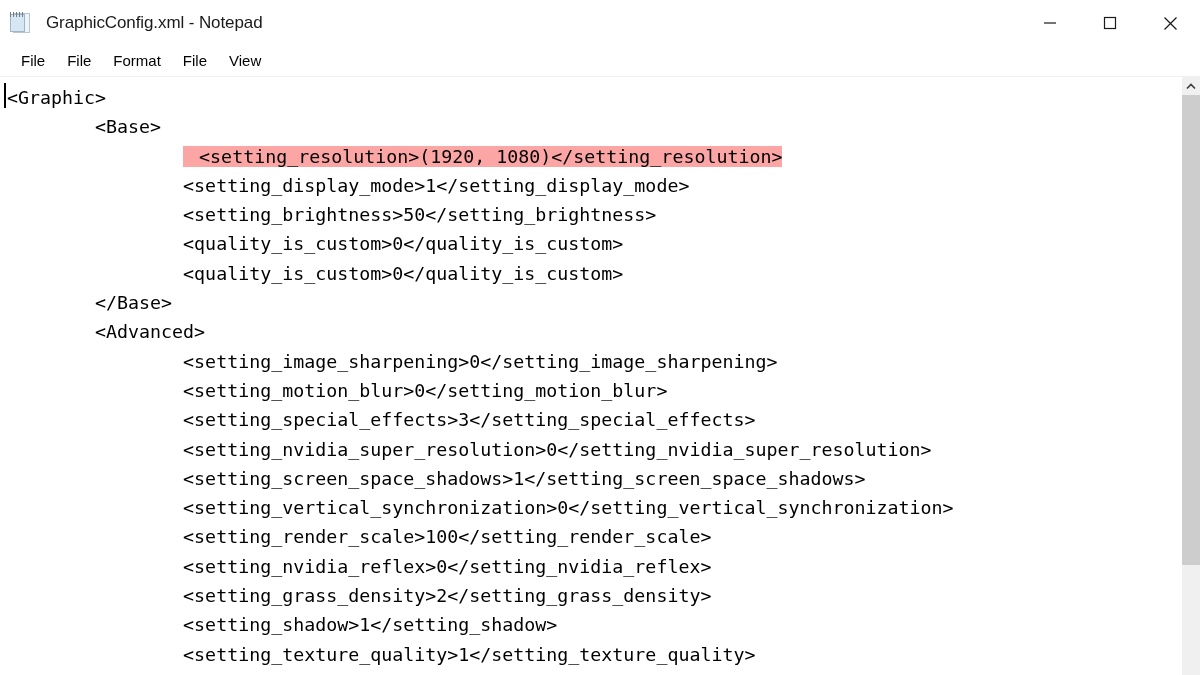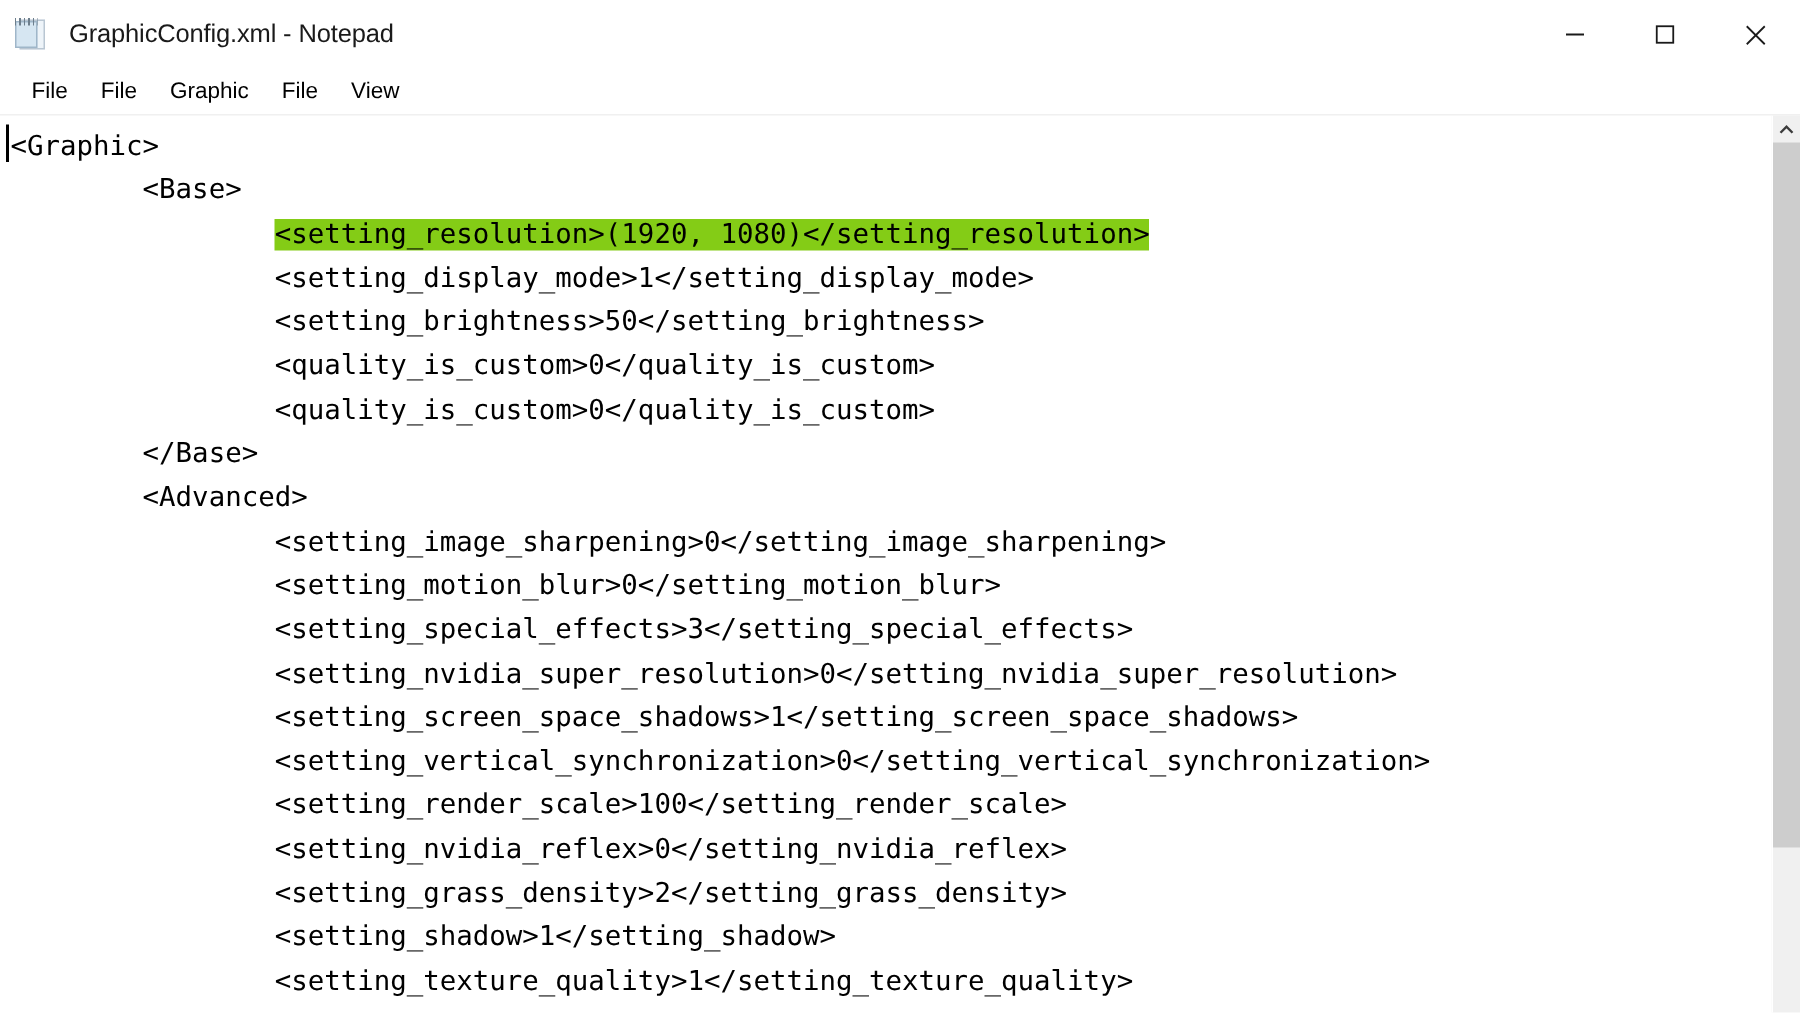--- a/index.html
+++ b/index.html
@@ -143,22 +143,23 @@
     font-size: 18.3px;
     line-height: 29.3px;
     color: #000000;
     white-space: pre;
     margin: 2px;
     padding: 4px 0 0 5px;
     letter-spacing: 0px;
   }
   .code .ln { display: block; height: 29.3px; }
   .code .hl {
-    background: #84cc16;
+    background: #fca5a5;
     box-decoration-break: clone;
+    padding-left: 16px;
     -webkit-box-decoration-break: clone;
   }
 
   
   .scrollbar {
     flex: 0 0 18px;
     width: 18px;
     background: #f0f0f0;
     border-left: 1px solid #ffffff;
     display: flex;
@@ -221,21 +222,21 @@
           <line x1="1.5" y1="1.5" x2="13.5" y2="13.5" stroke="#1a1a1a" stroke-width="1.2"></line>
           <line x1="13.5" y1="1.5" x2="1.5" y2="13.5" stroke="#1a1a1a" stroke-width="1.2"></line>
         </svg>
       </div>
     </div>
   </div>
 
   <div class="menubar">
     <div class="menu-item">File</div>
     <div class="menu-item">File</div>
-    <div class="menu-item">Graphic</div>
+    <div class="menu-item">Format</div>
     <div class="menu-item">File</div>
     <div class="menu-item">View</div>
   </div>
 
   <div class="editor-wrap">
     <div class="text-area">
       <span class="caret"></span>
       <div class="code" id="code-body"><span class="ln"><span>&lt;Graphic&gt;</span></span><span class="ln">        <span>&lt;Base&gt;</span></span><span class="ln">                <span class="hl">&lt;setting_resolution&gt;(1920, 1080)&lt;/setting_resolution&gt;</span></span><span class="ln">                <span>&lt;setting_display_mode&gt;1&lt;/setting_display_mode&gt;</span></span><span class="ln">                <span>&lt;setting_brightness&gt;50&lt;/setting_brightness&gt;</span></span><span class="ln">                <span>&lt;quality_is_custom&gt;0&lt;/quality_is_custom&gt;</span></span><span class="ln">                <span>&lt;quality_is_custom&gt;0&lt;/quality_is_custom&gt;</span></span><span class="ln">        <span>&lt;/Base&gt;</span></span><span class="ln">        <span>&lt;Advanced&gt;</span></span><span class="ln">                <span>&lt;setting_image_sharpening&gt;0&lt;/setting_image_sharpening&gt;</span></span><span class="ln">                <span>&lt;setting_motion_blur&gt;0&lt;/setting_motion_blur&gt;</span></span><span class="ln">                <span>&lt;setting_special_effects&gt;3&lt;/setting_special_effects&gt;</span></span><span class="ln">                <span>&lt;setting_nvidia_super_resolution&gt;0&lt;/setting_nvidia_super_resolution&gt;</span></span><span class="ln">                <span>&lt;setting_screen_space_shadows&gt;1&lt;/setting_screen_space_shadows&gt;</span></span><span class="ln">                <span>&lt;setting_vertical_synchronization&gt;0&lt;/setting_vertical_synchronization&gt;</span></span><span class="ln">                <span>&lt;setting_render_scale&gt;100&lt;/setting_render_scale&gt;</span></span><span class="ln">                <span>&lt;setting_nvidia_reflex&gt;0&lt;/setting_nvidia_reflex&gt;</span></span><span class="ln">                <span>&lt;setting_grass_density&gt;2&lt;/setting_grass_density&gt;</span></span><span class="ln">                <span>&lt;setting_shadow&gt;1&lt;/setting_shadow&gt;</span></span><span class="ln">                <span>&lt;setting_texture_quality&gt;1&lt;/setting_texture_quality&gt;</span></span></div>
     </div>
 

